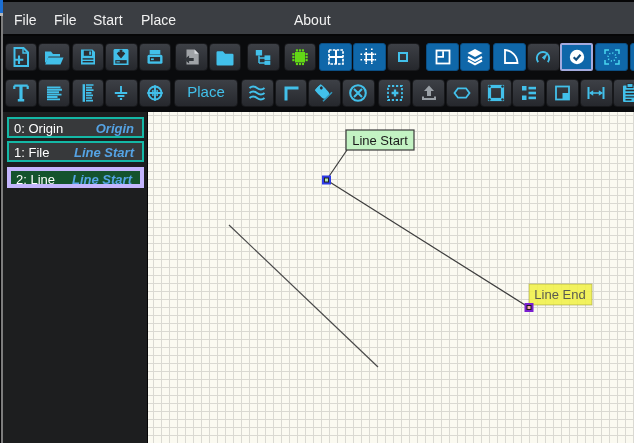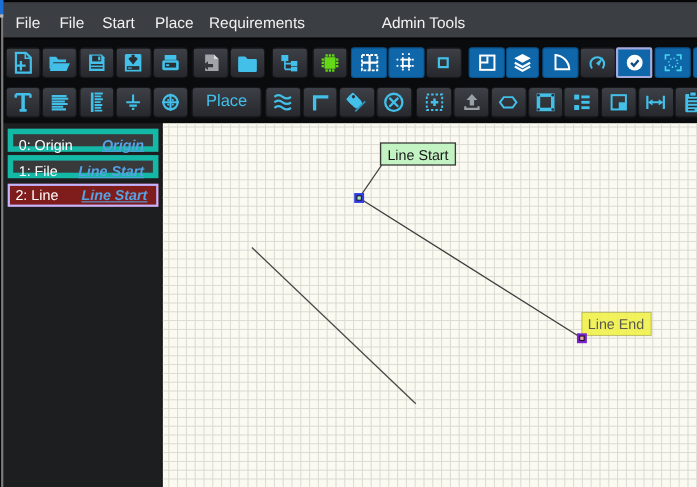--- a/index.html
+++ b/index.html
@@ -18,43 +18,42 @@
 .btn { position:absolute; width:32px; height:28px; border-radius:4px;
   background:linear-gradient(#3d4046,#26282d); border:1px solid #17181b; }
 .btn.blue { background:#0f67a9; border:1px solid #0b4f85; border-radius:3px; }
 .btn svg { position:absolute; left:50%; top:50%; transform:translate(-50%,-50%); }
 .r1 { top:7px; }
 .r2 { top:43px; }
 .btn.selb { border:2px solid #a4abdf; border-radius:2px; }
 
 #panel { position:absolute; left:2px; top:112px; width:145px; height:331px; background:#1d1e1f; }
 .prow { position:absolute; left:5px; width:137px; height:21px; background:#37393b;
-  border:5px solid #14b8a6; color:#fff; font-size:13px; }
+  border:2px solid #14b8a6; color:#fff; font-size:13px; }
 .prow .lt { position:absolute; left:5px; top:0; line-height:19px; }
-.prow .rt { position:absolute; right:8px; top:0; line-height:19px; color:#55a3e4; font-weight:bold; font-style:italic;text-decoration:underline; }
-.prow.sel { border:2px solid #c4b5fd; background:#7f1d1d; }
+.prow .rt { position:absolute; right:8px; top:0; line-height:19px; color:#55a3e4; font-weight:bold; font-style:italic; }
+.prow.sel { border:4px solid #c4b5fd; background:#14532d; }
 .prow.sel .lt, .prow.sel .rt { line-height:17px; }
 
 #canvas { position:absolute; left:148px; top:112px; width:486px; height:331px;
   background-color:#fbfaf1;
   background-image:linear-gradient(to right,#dad9d2 1px,transparent 1px),
     linear-gradient(to bottom,#dad9d2 1px,transparent 1px);
   background-size:8px 8px; background-position:5px 3px; }
 #canvas svg { position:absolute; left:0; top:0; }
 </style>
 </head>
 <body>
 <div id="root">
 <div id="menubar">
   <span class="mi" style="left:11px;">File</span>
   <span class="mi" style="left:51px;">File</span>
   <span class="mi" style="left:90px;">Start</span>
   <span class="mi" style="left:138px;">Place</span>
-  <span class="mi" style="left:187px;">Requirements</span>
-  <span class="mi" style="left:344px;">Admin Tools</span>
+  <span class="mi" style="left:291px;">About</span>
 </div>
 <div id="tbarea">
 
 <div class="btn r1" style="left:4.5px;width:32.5px;">
         <svg width="21" height="21" viewBox="0 0 21 21">
           <path d="M4 1.5 h9 l4.5 4.5 v13.5 h-13.5 z" fill="none" stroke="#42c0ea" stroke-width="2"></path>
           <path d="M12.5 1.5 v5 h5" fill="none" stroke="#42c0ea" stroke-width="1.4"></path>
           <path d="M8.5 9 v8.5 M4.2 13.2 h8.6" stroke="#42c0ea" stroke-width="2.1"></path>
         </svg>
       </div>

